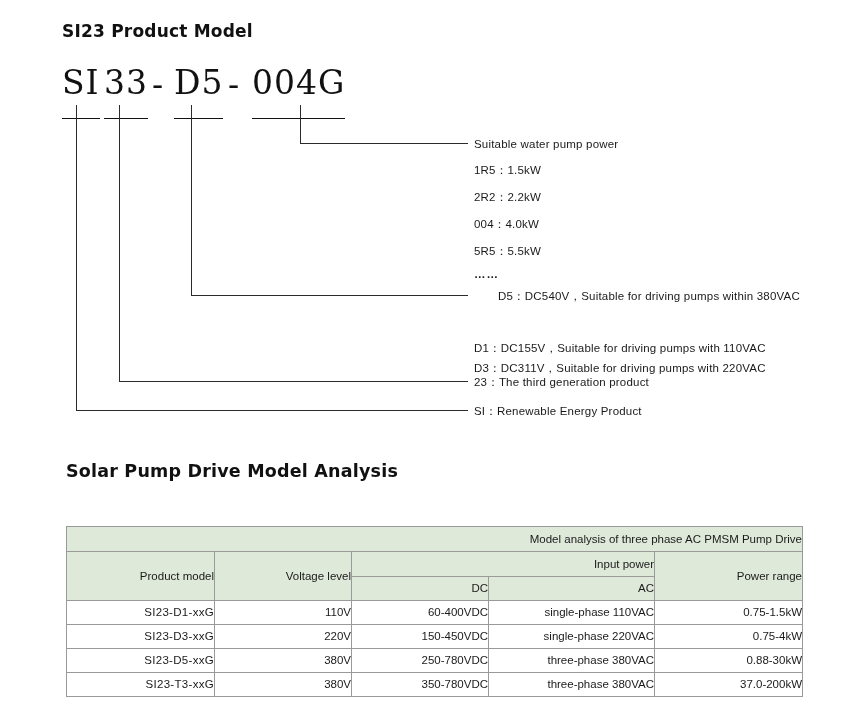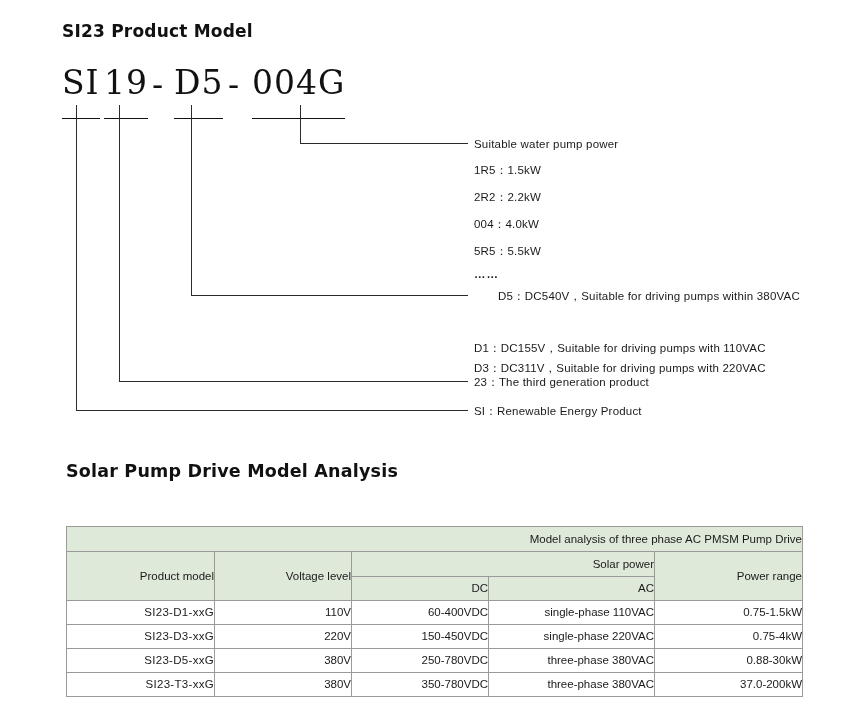--- a/index.html
+++ b/index.html
@@ -133,21 +133,21 @@
 </style>
 </head>
 <body>
 
 <div class="page">
 
   <h2 class="section-title" id="title-model">SI23 Product Model</h2>
 
   <div class="code-row">
     <span class="code-part underlined" id="code-si">SI</span>
-    <span class="code-part underlined" id="code-23">19</span>
+    <span class="code-part underlined" id="code-23">33</span>
     <span class="code-part" id="code-d1">-</span>
     <span class="code-part underlined" id="code-d5">D5</span>
     <span class="code-part" id="code-d2">-</span>
     <span class="code-part underlined" id="code-004g">004G</span>
   </div>
 
   <div class="vline" style="left:300px; top:105px; height:38px;"></div>
   <div class="hline" style="left:300px; top:143px; width:168px;"></div>
 
   <div class="vline" style="left:191px; top:105px; height:190px;"></div>
@@ -184,21 +184,21 @@
           <col class="col-4">
           <col class="col-5">
       </colgroup>
       <tbody>
         <tr class="caption-row">
           <th colspan="5">Model analysis of three phase AC PMSM Pump Drive</th>
         </tr>
         <tr class="head-row">
           <th rowspan="2">Product model</th>
           <th rowspan="2">Voltage level</th>
-          <th colspan="2">Solar power</th>
+          <th colspan="2">Input power</th>
           <th rowspan="2">Power range</th>
         </tr>
         <tr class="head-row2">
           <th>DC</th>
           <th>AC</th>
         </tr>
 
         <tr>
           <td class="model">SI23-D1-xxG</td>
           <td>110V</td>

